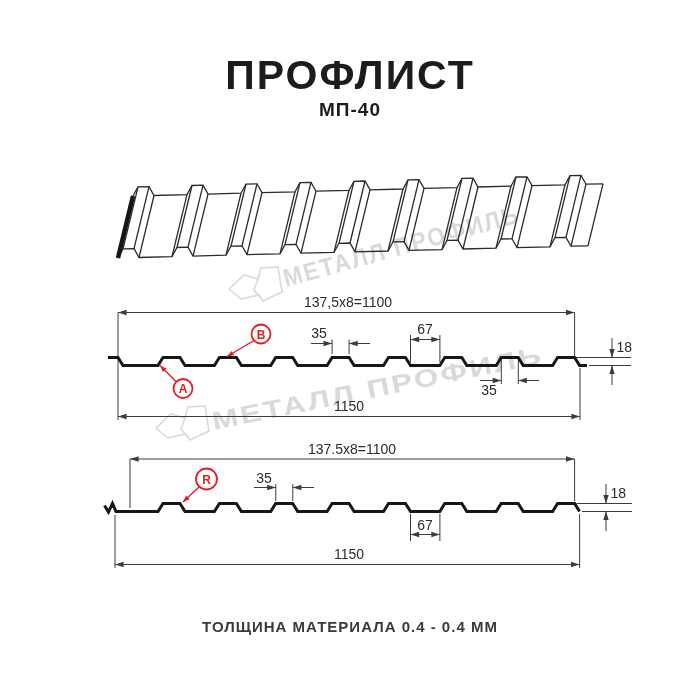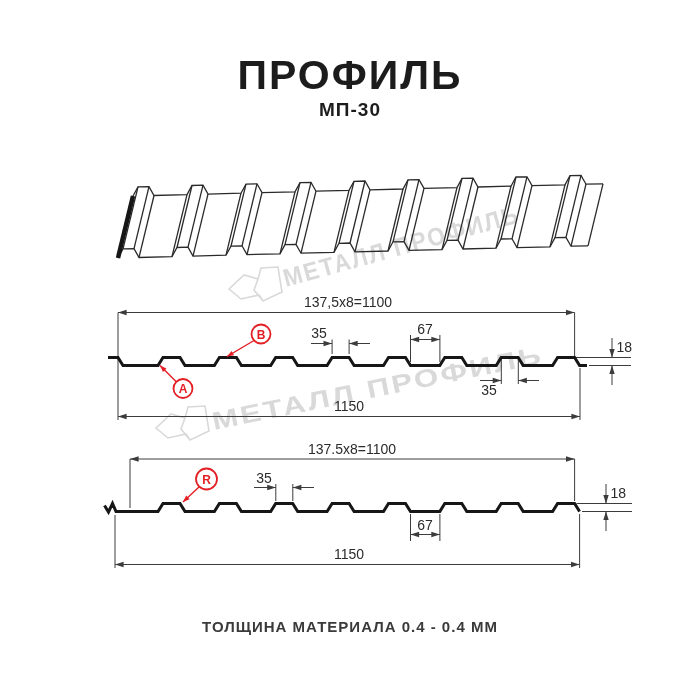--- a/index.html
+++ b/index.html
@@ -18,22 +18,22 @@
   .redline{stroke:var(--red);stroke-width:1.4;fill:none;}
   .redcircle{stroke:var(--red);stroke-width:1.8;fill:none;}
   .redletter{font-family:"Liberation Sans",sans-serif;font-size:12px;font-weight:bold;fill:var(--red);text-anchor:middle;}
   .wmtext{font-family:"Liberation Sans",sans-serif;font-size:25px;font-weight:bold;letter-spacing:2px;fill:var(--wm);}
   .wmlogo{stroke:var(--wm);stroke-width:1.6;fill:none;stroke-linejoin:miter;}
   .s3d{stroke:var(--ink3d);stroke-width:1.3;fill:none;stroke-linejoin:miter;}
 </style>
 </head>
 <body>
 
-<div id="title" class="hdr">ПРОФИЛЬ</div>
-<div id="subtitle" class="hdr">МП-30</div>
+<div id="title" class="hdr">ПРОФЛИСТ</div>
+<div id="subtitle" class="hdr">МП-40</div>
 
 <svg width="700" height="700" viewBox="0 0 700 700">
   <defs>
     <marker id="mB" markerWidth="10" markerHeight="8" refX="9.2" refY="4" orient="auto-start-reverse" markerUnits="userSpaceOnUse">
       <path d="M9.2,4 L0.6,1.3 L0.6,6.7 Z" fill="#3c3c3c"></path>
     </marker>
     <marker id="mR" markerWidth="8" markerHeight="7" refX="7.2" refY="3.5" orient="auto" markerUnits="userSpaceOnUse">
       <path d="M7.2,3.5 L0.5,1 L0.5,6 Z" fill="#e31e24"></path>
     </marker>
   </defs>

